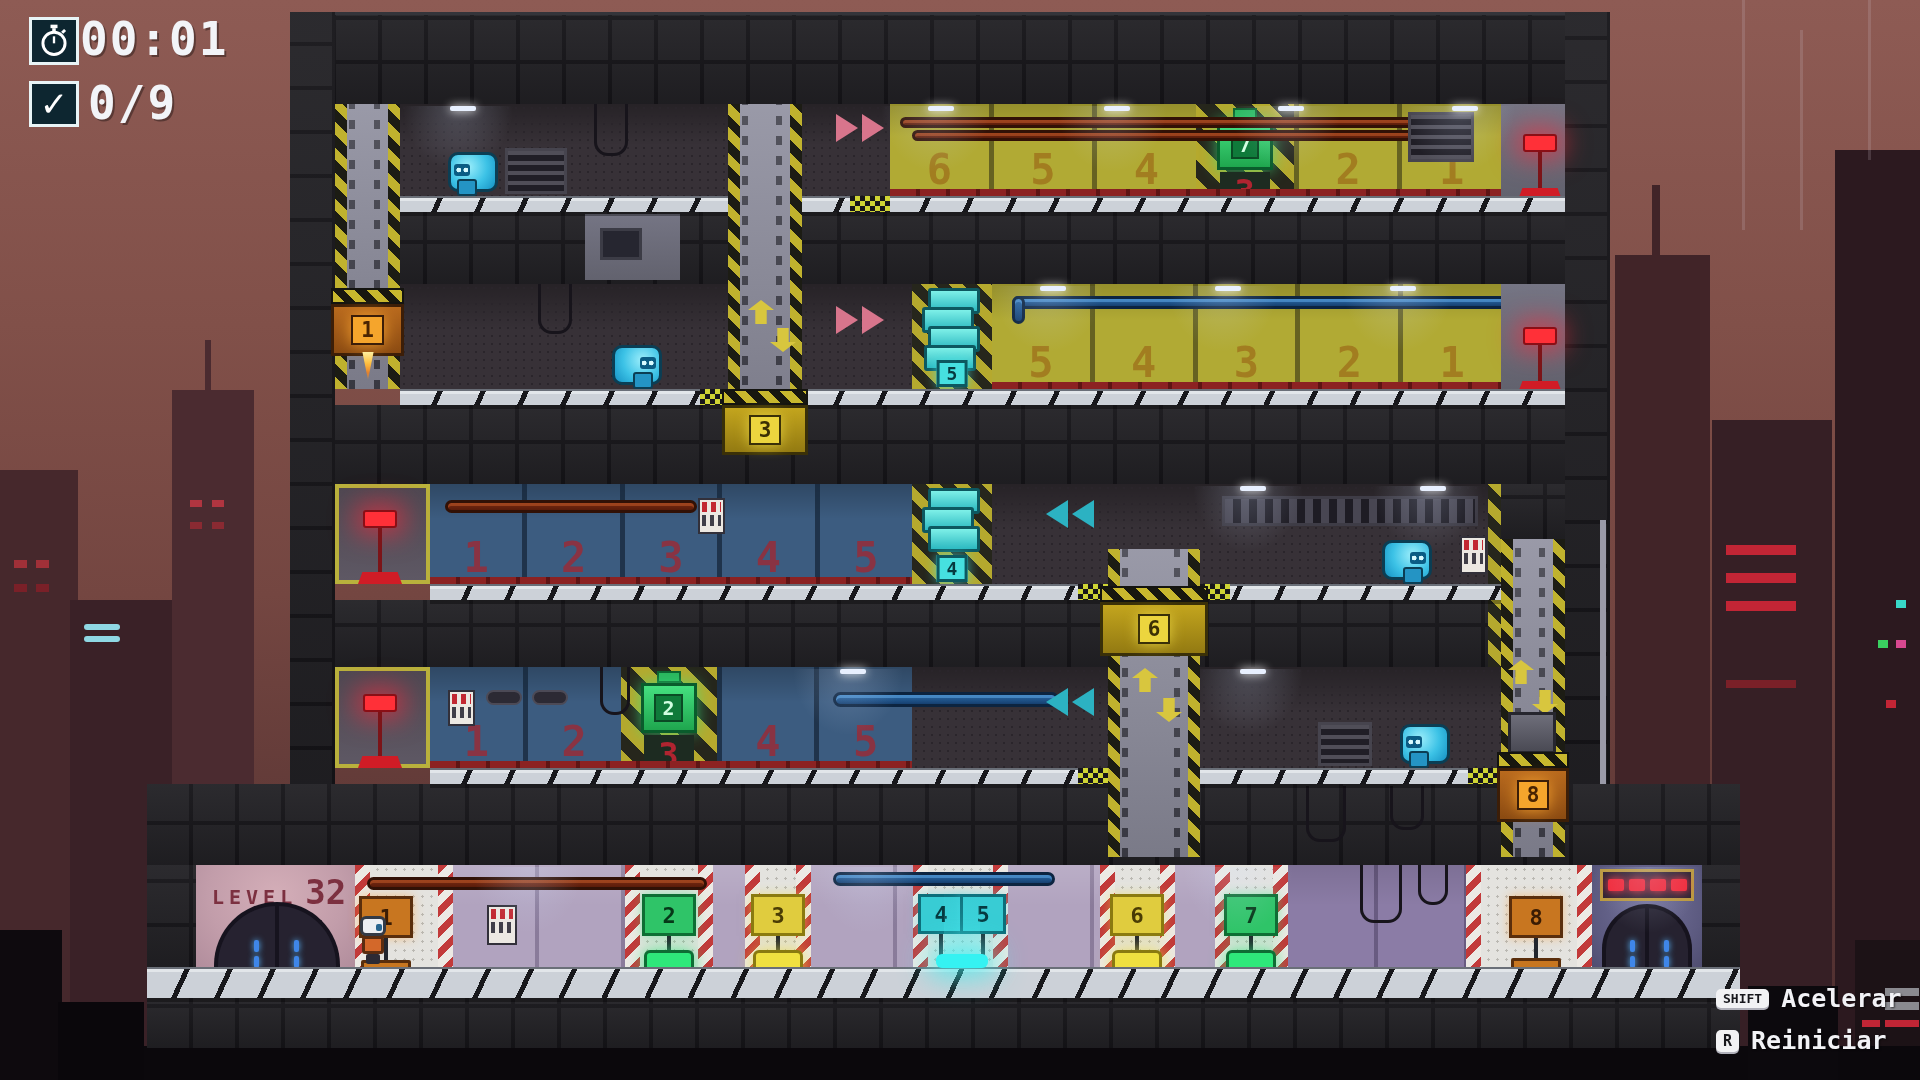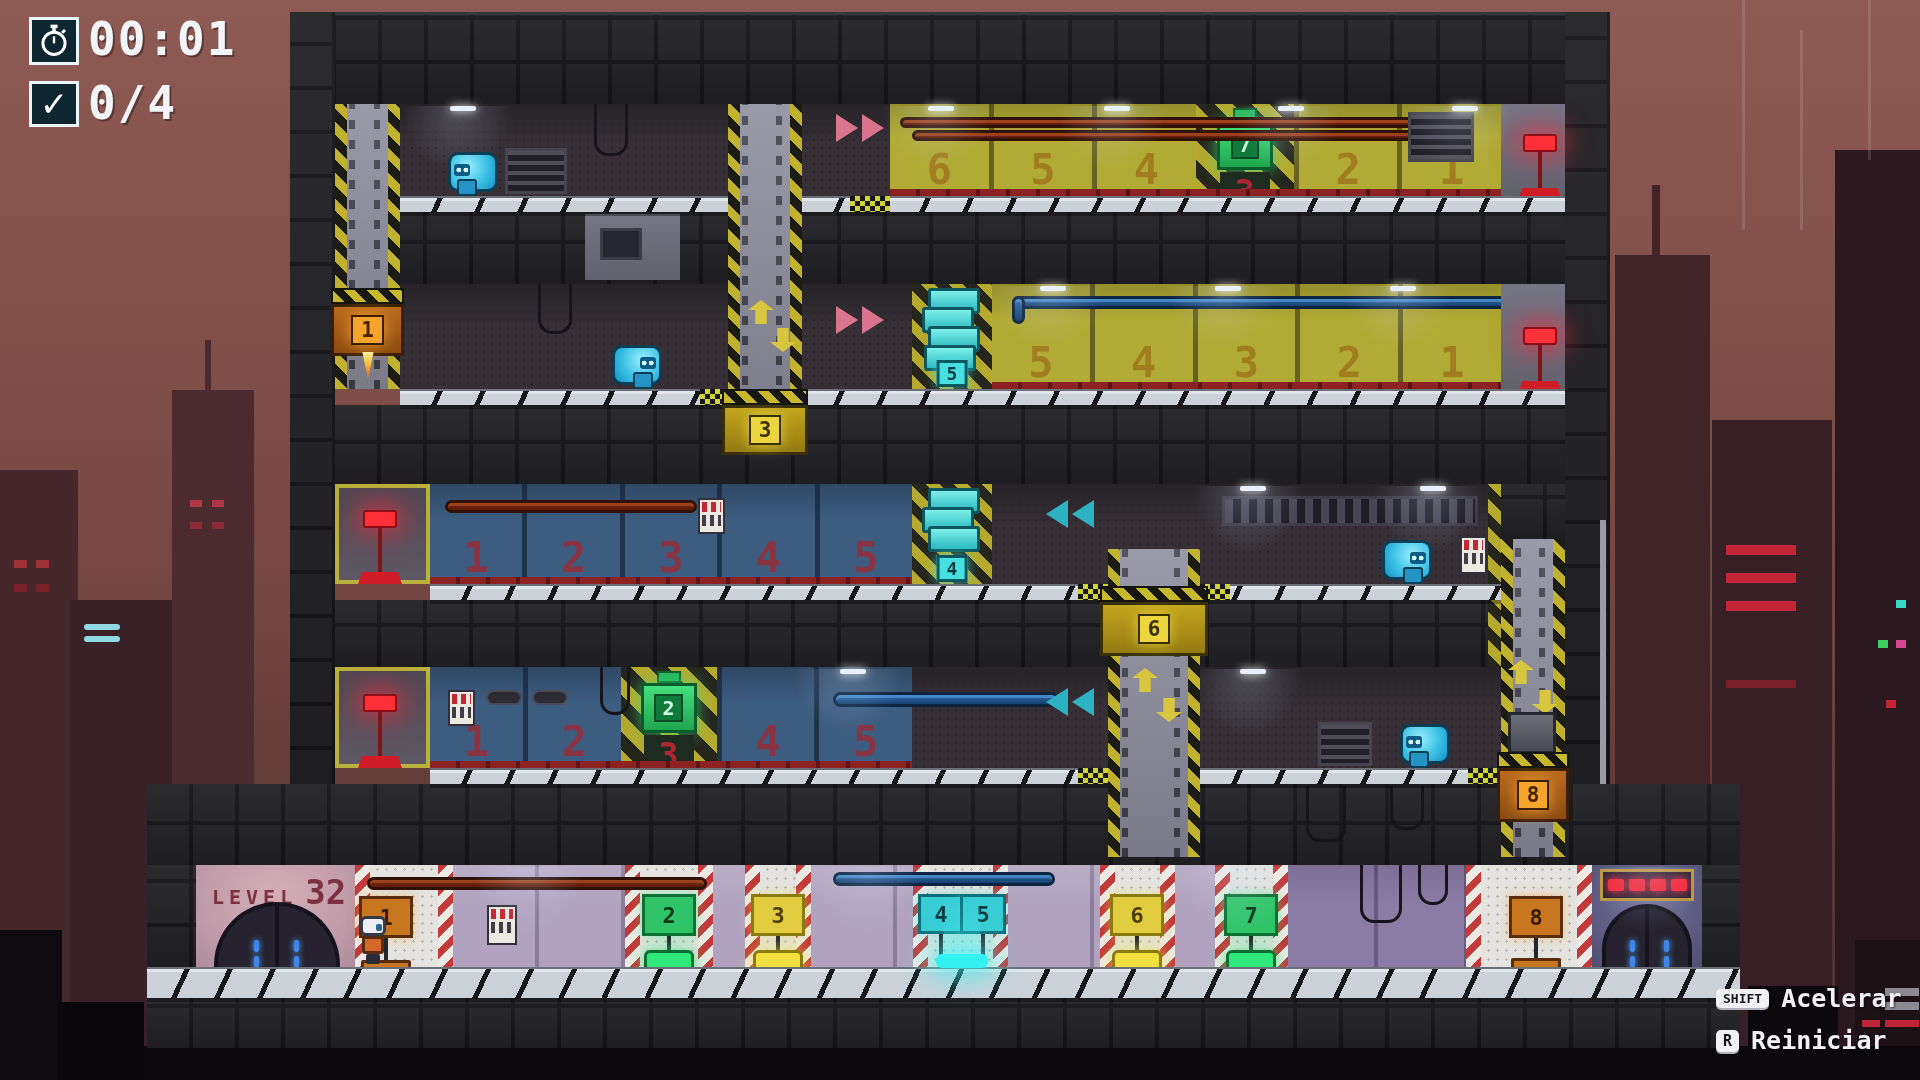--- a/index.html
+++ b/index.html
@@ -595,25 +595,25 @@
 
   <div class="a hudbox" style="left:29px;top:17px;width:50px;height:48px">
     <svg width="28" height="34" viewBox="0 0 24 28">
       <rect x="9" y="0" width="6" height="3" fill="#fff"></rect>
         <rect x="10.5" y="3" width="3" height="3" fill="#fff"></rect>
       <circle cx="12" cy="16" r="9.5" stroke="#fff" stroke-width="2.5" fill="none"></circle>
       <line x1="12" y1="16" x2="12" y2="10" stroke="#fff" stroke-width="2"></line>
       <line x1="19" y1="7" x2="21.5" y2="4.5" stroke="#fff" stroke-width="2.5"></line>
     </svg>
   </div>
-  <div class="a hudtxt" style="left:88px;top:12px">00:01</div>
+  <div class="a hudtxt" style="left:80px;top:12px">00:01</div>
   <div class="a hudbox" style="left:29px;top:81px;width:50px;height:46px">
     <span style="color:#fff;font-size:34px;font-weight:bold;font-family:'DejaVu Sans',sans-serif">✓</span>
   </div>
-  <div class="a hudtxt" style="left:88px;top:76px">0/4</div>
+  <div class="a hudtxt" style="left:88px;top:76px">0/9</div>
 
   <div class="a" style="left:1716px;top:984px;display:flex;align-items:center;gap:12px">
     <span class="kcap" style="font-size:13px">SHIFT</span>
     <span class="klabel">Acelerar</span>
   </div>
   <div class="a" style="left:1716px;top:1026px;display:flex;align-items:center;gap:12px">
     <span class="kcap" style="font-size:15px">R</span>
     <span class="klabel">Reiniciar</span>
   </div>
 

